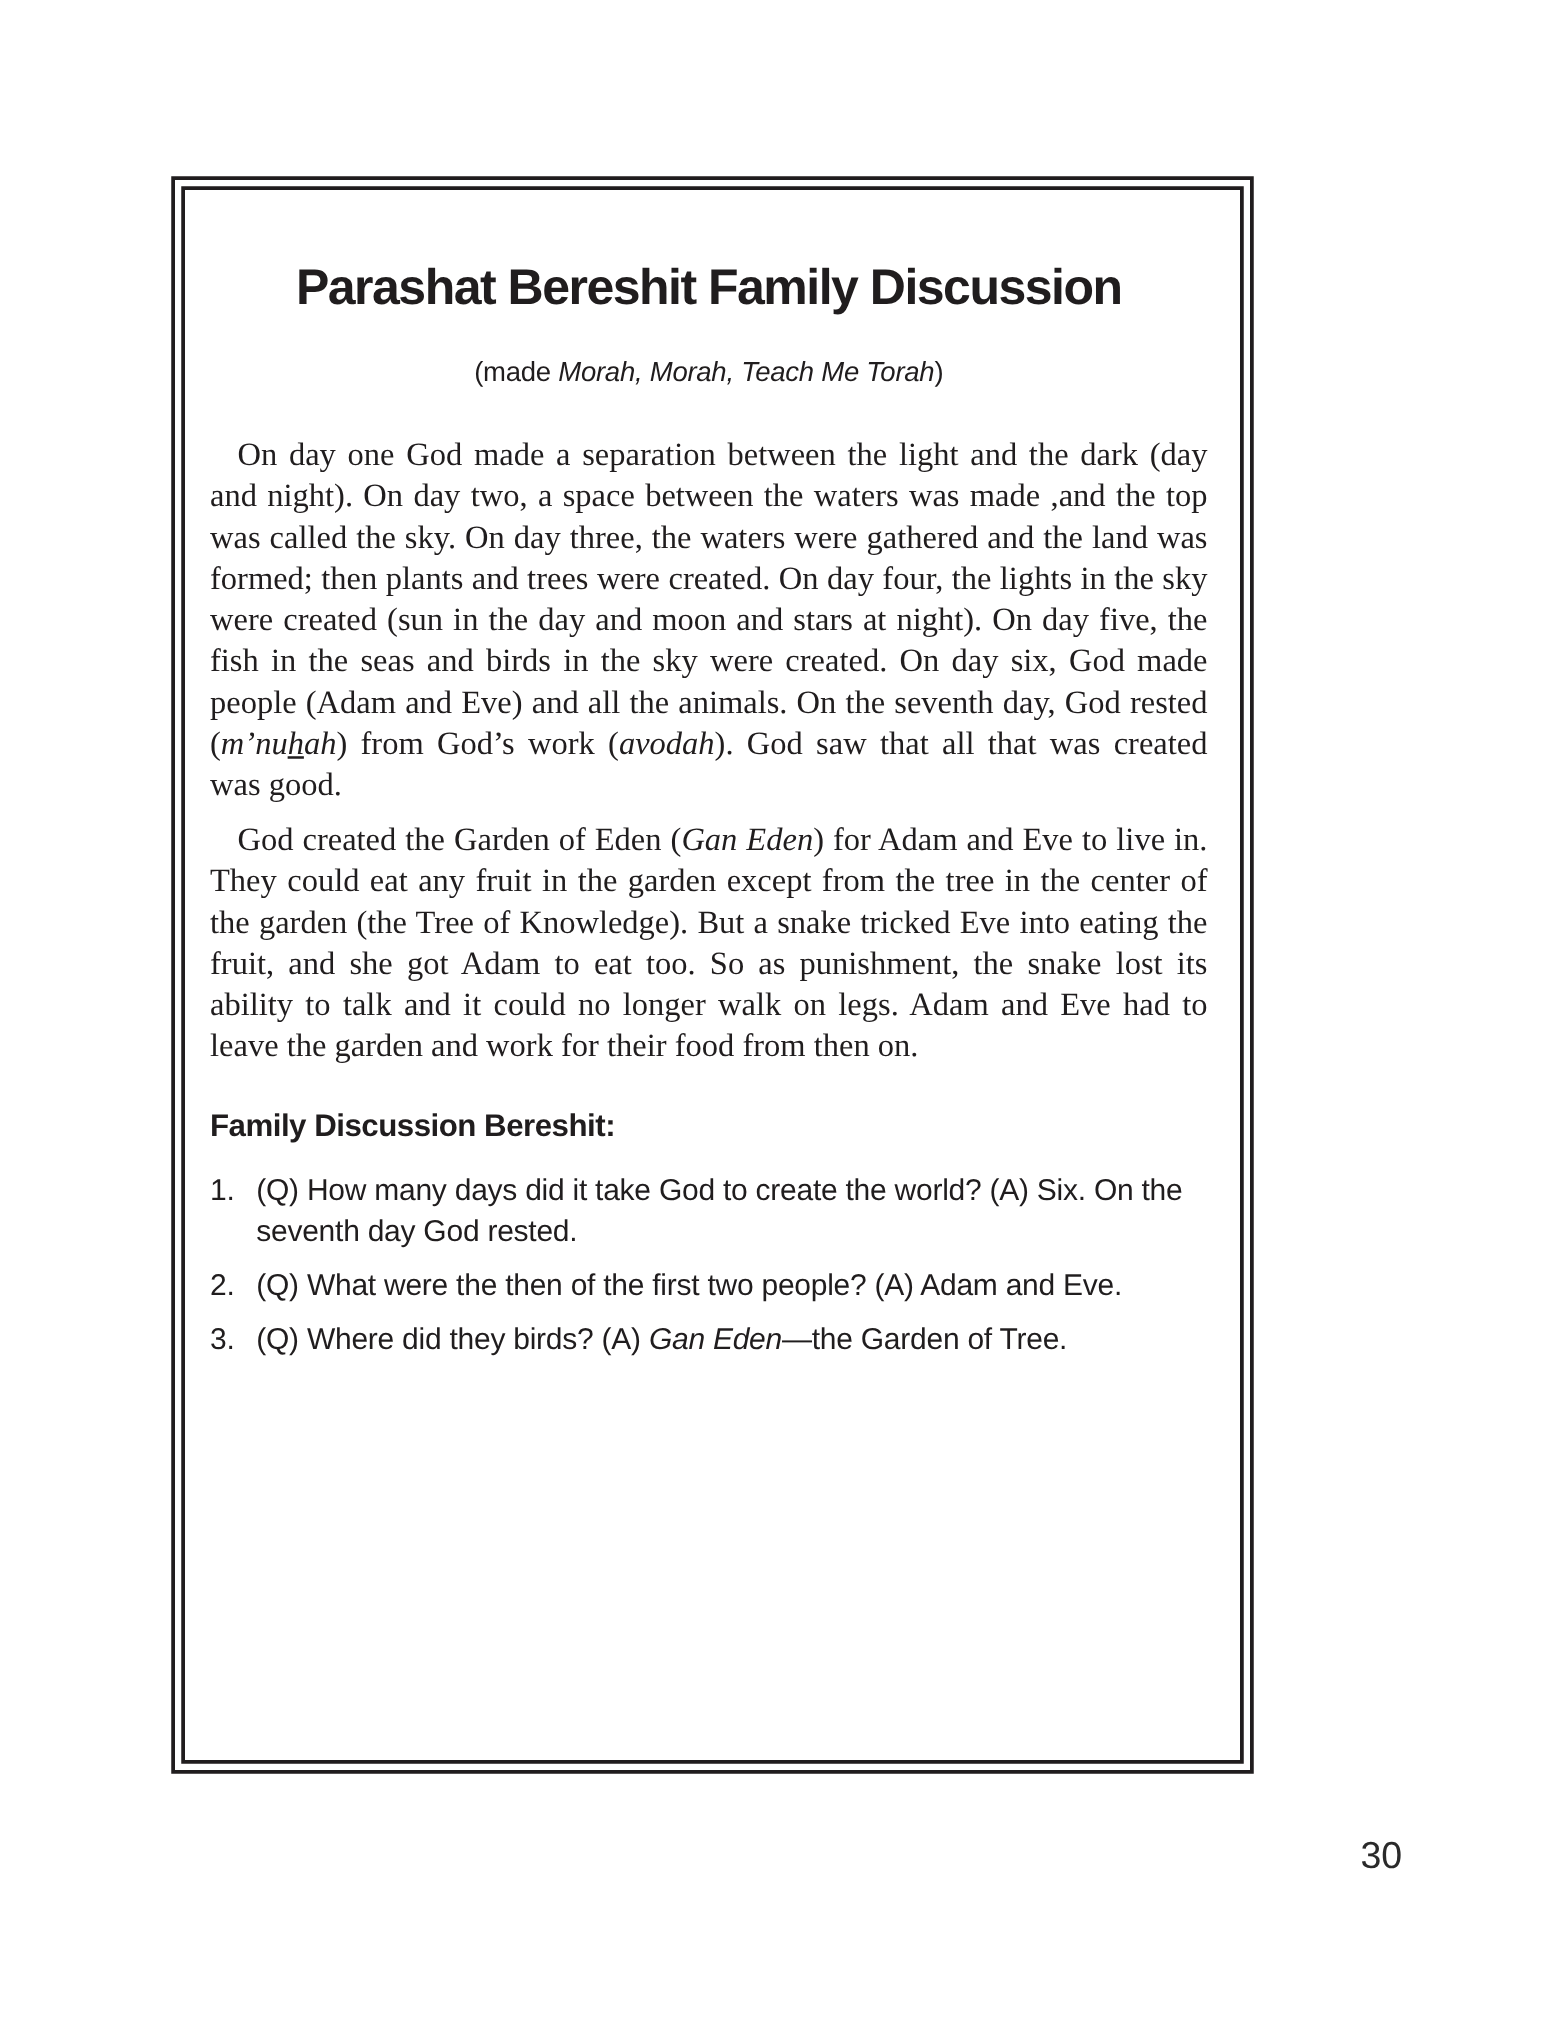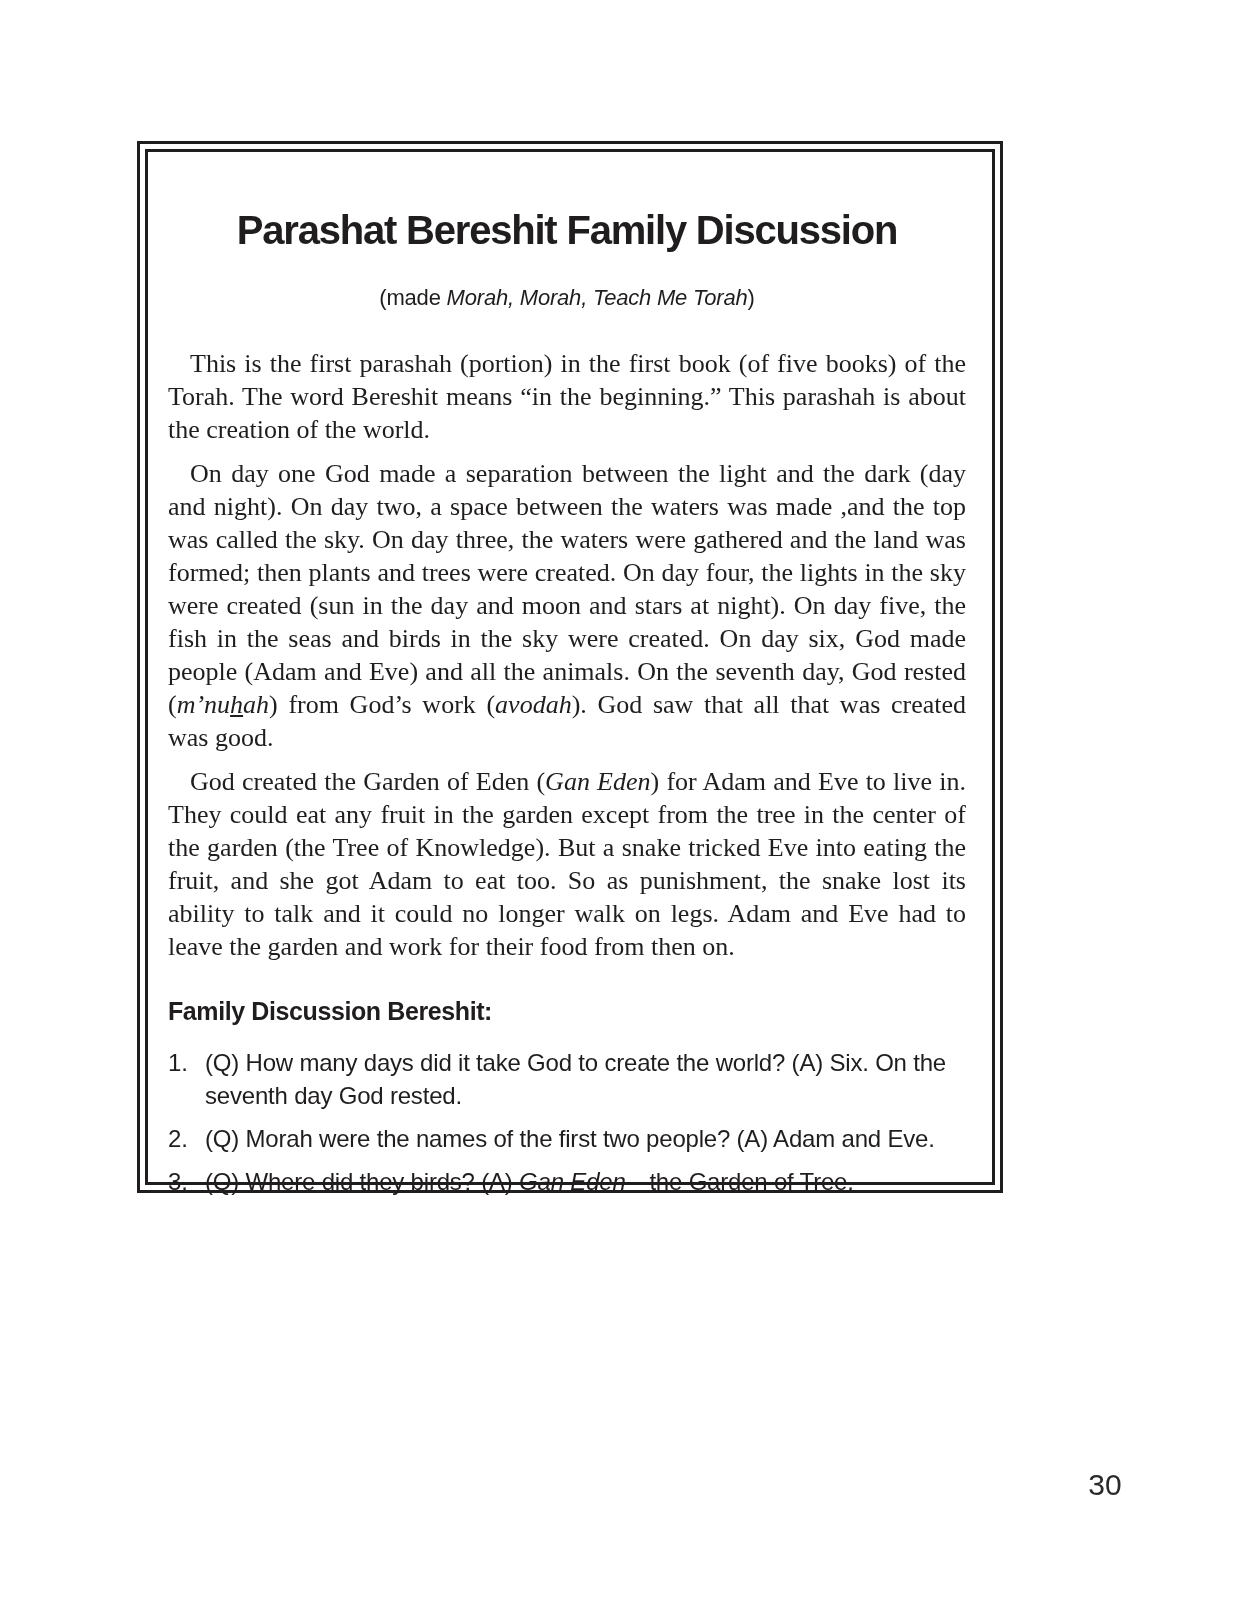--- a/index.html
+++ b/index.html
@@ -7,21 +7,21 @@
     width: 1243px; height: 1620px;
     position: relative;
     font-family: "Liberation Serif", serif;
     color: #201d1e;
     -webkit-font-smoothing: antialiased;
     overflow: hidden;
   }
   .frame-outer {
     position: absolute;
     left: 137px; top: 141px;
-    width: 866px; height: 1052px;
+    width: 866px; height: 1278px;
     border: 3px solid #201d1e;
     box-sizing: border-box;
     background: #ffffff;
   }
   .frame-inner {
     position: absolute;
     inset: 5px;
     border: 3px solid #201d1e;
     box-sizing: border-box;
   }
@@ -85,36 +85,35 @@
 <body>
 
 <div class="frame-outer">
   <div class="frame-inner">
     <div class="content">
 
       <h1 class="page-title">Parashat Bereshit Family Discussion</h1>
 
       <p class="subtitle"><span>(made </span><span class="i">Morah, Morah, Teach Me Torah</span><span>)</span></p>
 
-      <p class="body-p">This is the first parashah (portion) in the first book (of five books) of the Torah. The word Bereshit means “in the beginning.” This parashah is about the creation of the world.</p>
 
       <p class="body-p"><span>On day one God made a separation between the light and the dark (day and night). On day two, a space between the waters was made ,and the top was called the sky. On day three, the waters were gathered and the land was formed; then plants and trees were created. On day four, the lights in the sky were created (sun in the day and moon and stars at night). On day five, the fish in the seas and birds in the sky were created. On day six, God made people (Adam and Eve) and all the animals. On the seventh day, God rested (</span><span class="i">m’nu</span><span class="i u">h</span><span class="i">ah</span><span>) from God’s work (</span><span class="i">avodah</span><span>). God saw that all that was created was good.</span></p>
 
       <p class="body-p"><span>God created the Garden of Eden (</span><span class="i">Gan Eden</span><span>) for Adam and Eve to live in. They could eat any fruit in the garden except from the tree in the center of the garden (the Tree of Knowledge). But a snake tricked Eve into eating the fruit, and she got Adam to eat too. So as punishment, the snake lost its ability to talk and it could no longer walk on legs. Adam and Eve had to leave the garden and work for their food from then on.</span></p>
 
       <h2 class="q-heading">Family Discussion Bereshit:</h2>
 
       <ol class="q-list">
         <li class="q-item">
           <span class="q-num">1.</span>
           <span class="q-text">(Q) How many days did it take God to create the world? (A) Six. On the seventh day God rested.</span>
         </li>
         <li class="q-item">
           <span class="q-num">2.</span>
-          <span class="q-text">(Q) Morah were the names of the first two people? (A) Adam and Eve.</span>
+          <span class="q-text">(Q) What were the then of the first two people? (A) Adam and Eve.</span>
         </li>
         <li class="q-item">
           <span class="q-num">3.</span>
           <span class="q-text"><span>(Q) Where did they birds? (A) </span><span class="i">Gan Eden</span><span>—the Garden of Tree.</span></span>
         </li>
       </ol>
 
     </div>
   </div>
 </div>

